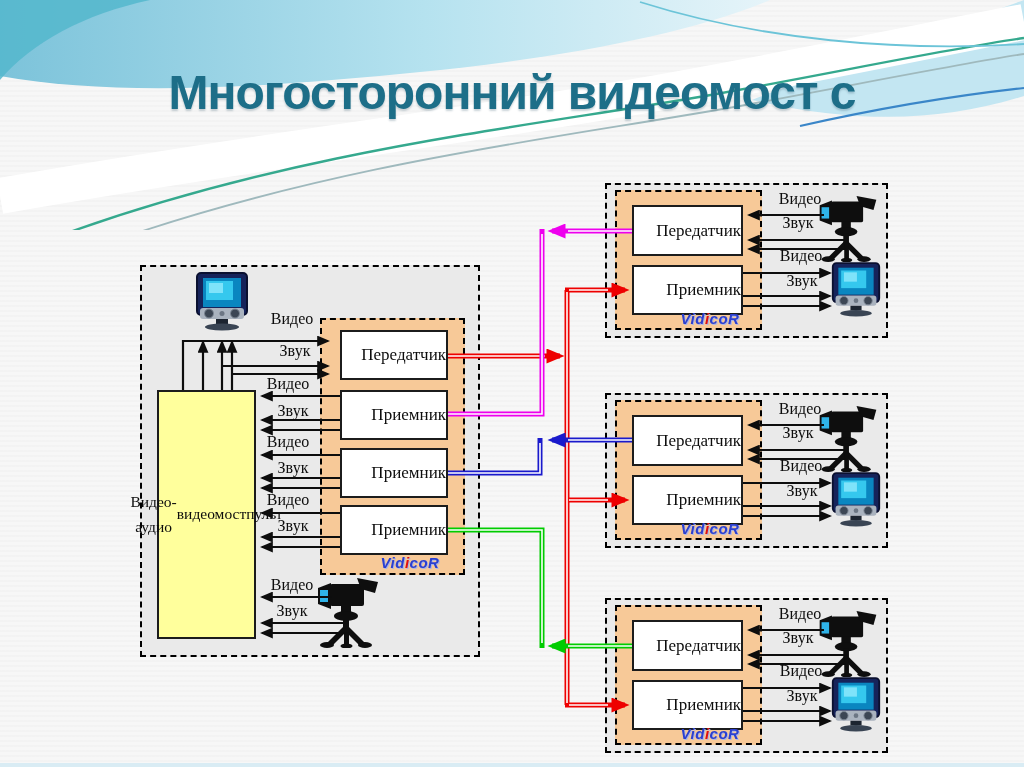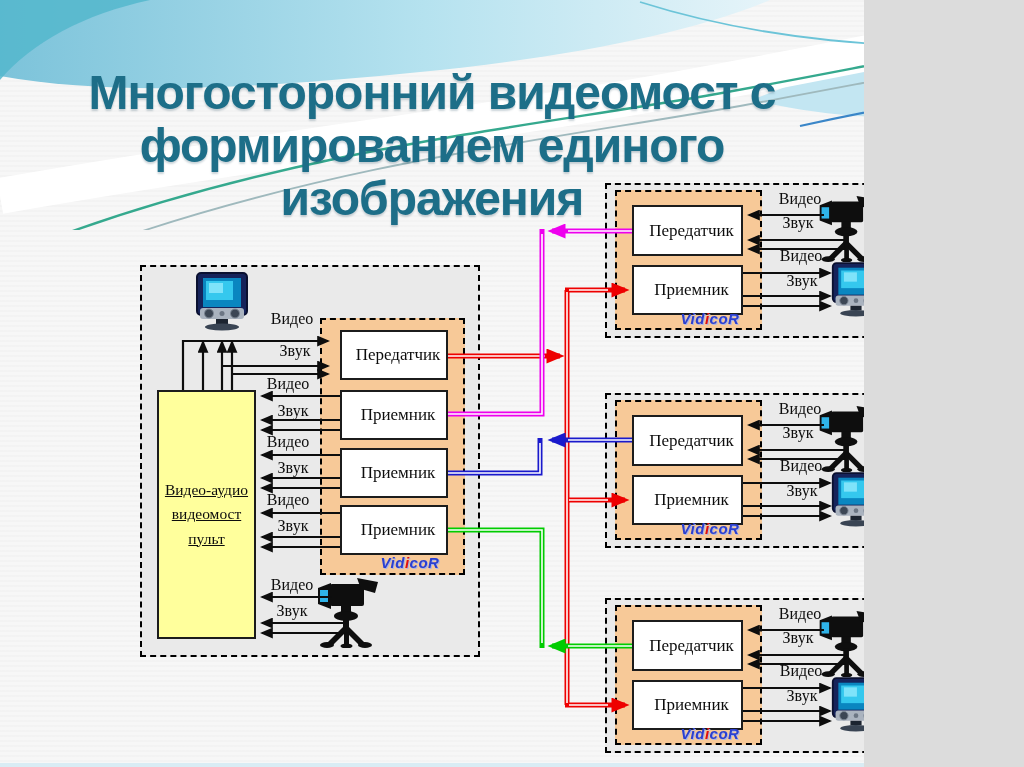--- a/index.html
+++ b/index.html
@@ -1,40 +1,40 @@
 <!DOCTYPE html>
 <html><head>
 <meta charset="utf-8">
 <style>
   html,body{margin:0;padding:0;background:#dcdcdc;}
   .slide{
-    position:relative;width:864px;height:767px;overflow:hidden;
+    position:relative;width:1024px;height:767px;overflow:hidden;
     background:
       repeating-linear-gradient(180deg, rgba(0,0,0,0.014) 0 2px, rgba(255,255,255,0) 2px 5px),
       #f7f7f7;
     font-family:"Liberation Serif",serif;
   }
   .deco{position:absolute;left:0;top:0;width:1024px;height:230px;z-index:0;}
   .bottom-strip{position:absolute;left:0;right:0;bottom:0;height:4px;background:#d9ecf4;z-index:0;}
   .title{
     position:absolute;top:66px;left:0;width:100%;margin:0;text-align:center;z-index:2;
     font-family:"Liberation Sans",sans-serif;font-weight:bold;font-size:48px;line-height:53px;
     letter-spacing:-1px;color:#1d6e88;text-shadow:0 2px 2px rgba(20,60,80,0.22);
   }
   .panel{position:absolute;background:#eaeaea;border:2px dashed #000;box-sizing:border-box;z-index:1;}
   .orange{position:absolute;background:#f7c998;border:2px dashed #000;box-sizing:border-box;z-index:1;}
   .dev{
     position:absolute;background:#ffffff;border:2px solid #1c1c1c;box-sizing:border-box;z-index:2;
-    display:flex;align-items:center;justify-content:center;
+    display:flex;align-items:center;justify-content:flex-end;
     font-size:17px;color:#0d0d0d;white-space:nowrap;padding-left:8px;
   }
   .mixer{
     position:absolute;background:#ffff9c;border:2px solid #1c1c1c;box-sizing:border-box;z-index:2;
-    display:flex;flex-direction:column;align-items:center;justify-content:center;
-    font-size:15.5px;line-height:1.55;color:#0d0d0d;text-align:center;text-decoration:underline;
+    display:flex;flex-direction:row;align-items:center;justify-content:center;
+    font-size:15.5px;line-height:1.55;color:#0d0d0d;text-align:center;
   }
   .lbl{position:absolute;transform:translate(-50%,-50%);font-size:16px;color:#0d0d0d;white-space:nowrap;z-index:3;}
   .icon{position:absolute;z-index:2;}
   .logo{
     position:absolute;transform:translate(-50%,-50%);z-index:3;white-space:nowrap;
     font-family:"Liberation Sans",sans-serif;font-style:italic;font-weight:bold;font-size:15px;
     color:#2b3fd0;letter-spacing:0.5px;text-shadow:1px 1px 0 #aab4e6;
   }
   .logo .r{color:#e01010;}
   .wires{position:absolute;left:0;top:0;width:1024px;height:767px;z-index:4;pointer-events:none;}
@@ -61,21 +61,20 @@
     <path d="M0,196 C260,150 430,132 640,96 C800,68 930,40 1024,22" stroke="#ffffff" stroke-width="36" fill="none"></path>
     <path d="M70,232 C300,150 520,128 705,96 C840,72 940,50 1024,38" stroke="#35a98e" stroke-width="2.4" fill="none"></path>
     <path d="M110,242 C340,162 560,138 740,106 C880,80 970,62 1024,54" stroke="#9fb9bd" stroke-width="1.8" fill="none"></path>
     <path d="M640,2 C760,40 900,52 1024,44" stroke="#6cc4d8" stroke-width="1.8" fill="none"></path>
     <path d="M800,126 C880,108 950,96 1024,88" stroke="#3a86c8" stroke-width="2.2" fill="none"></path>
   </svg>
   <div class="bottom-strip"></div>
 
   <h1 class="title">
     <span style="display:block">Многосторонний видеомост с</span>
-    <span style="display:block">формированием единого изображения</span>
   </h1>
 
   <svg width="0" height="0" style="position:absolute" aria-hidden="true">
     <defs>
       <symbol id="i-mon" viewBox="0 0 56 60">
         <rect x="3" y="1" width="50" height="42" rx="4" fill="#16235a" stroke="#0a1030" stroke-width="2"></rect>
         <rect x="9" y="6" width="38" height="29" fill="#0a86c0"></rect>
         <rect x="12" y="9" width="27" height="19" fill="#35c8ee"></rect>
         <rect x="15" y="11" width="14" height="10" fill="#7fe3fa"></rect>
         <rect x="6" y="36" width="44" height="11" rx="3" fill="#aab3bf"></rect>

